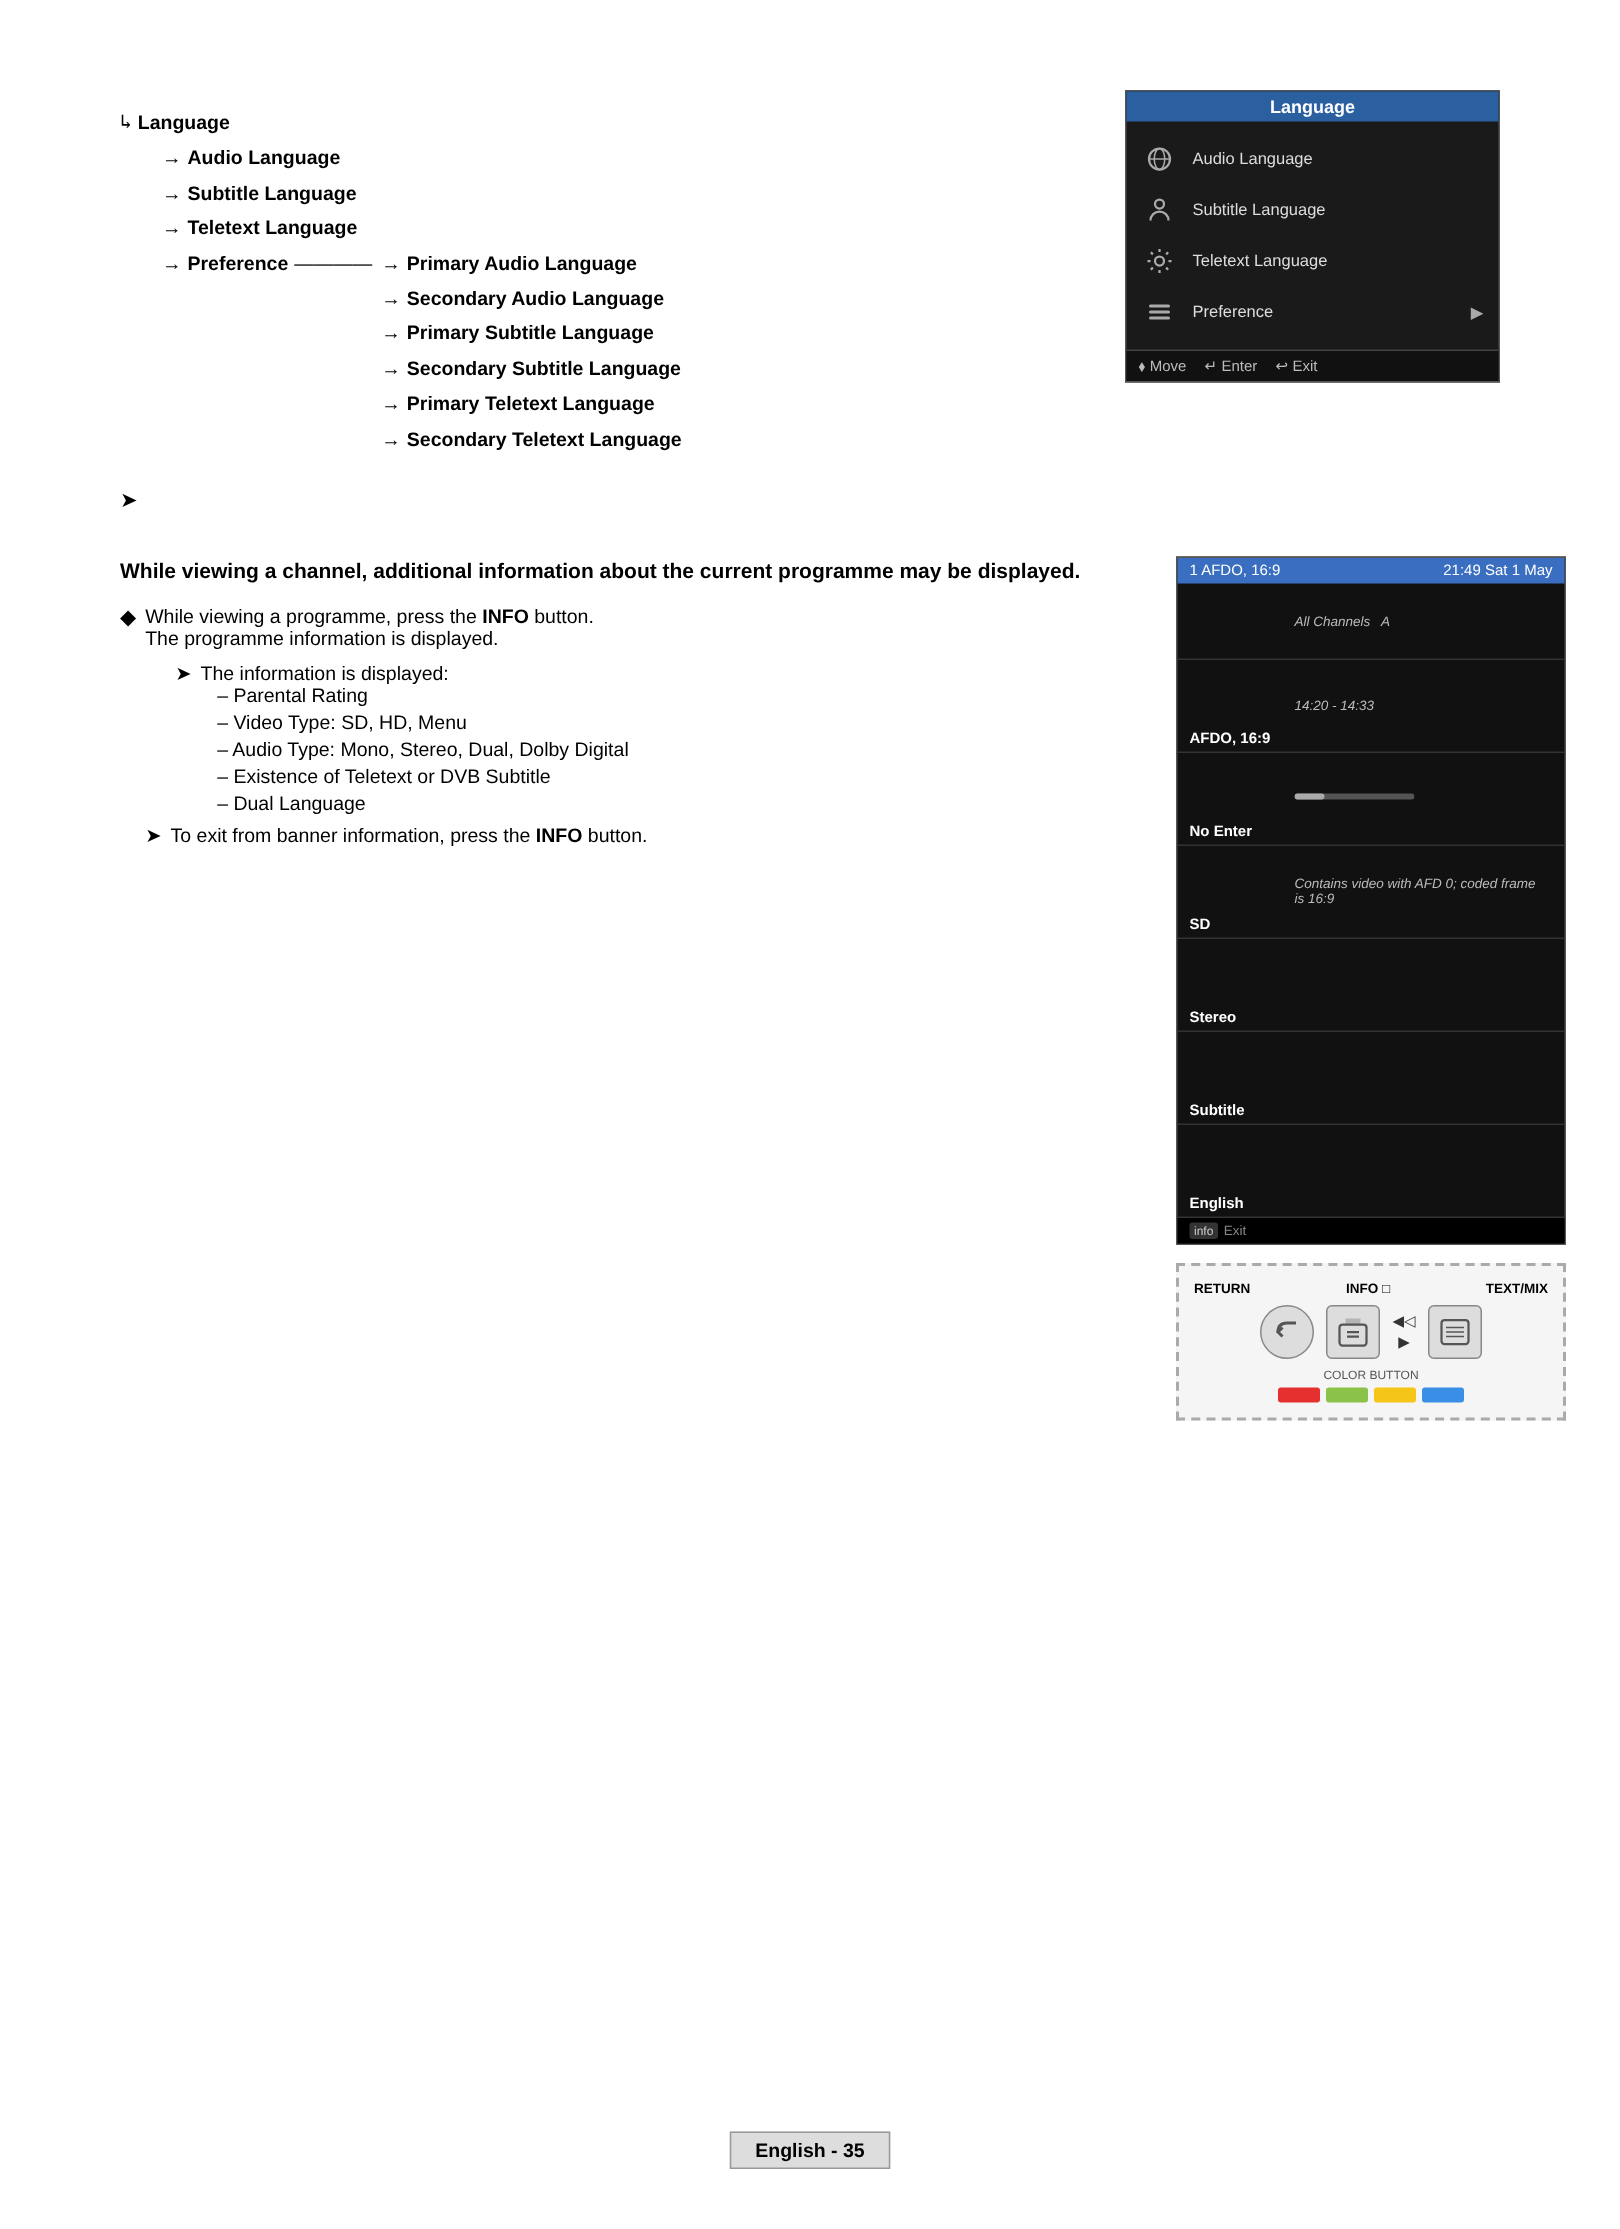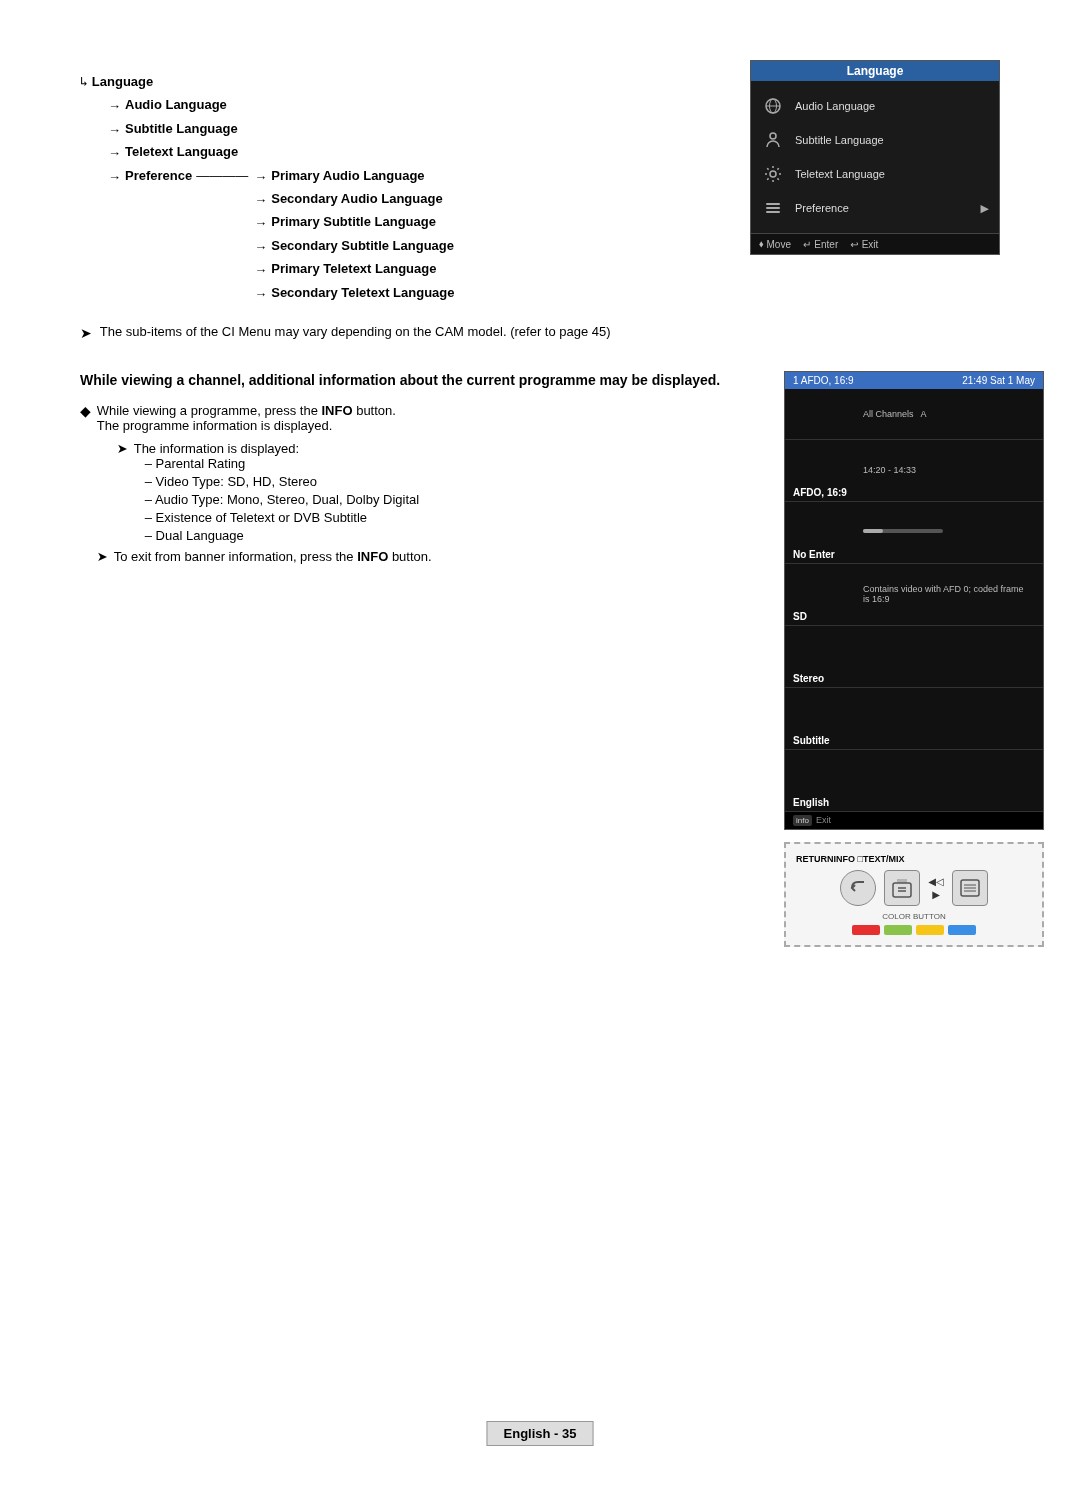--- a/index.html
+++ b/index.html
@@ -218,20 +218,21 @@
       width: 70px;
       color: #fff;
       font-weight: bold;
       flex-shrink: 0;
       margin-top: 44px;
     }
 
     .tv-panel-row .value {
       color: #bbb;
       font-size: 9px;
+      font-style: italic;
     }
 
     .tv-panel-exit {
       background: #000;
       padding: 3px 8px;
       color: #888;
       font-size: 9px;
       display: flex;
       align-items: center;
       gap: 4px;
@@ -251,21 +252,21 @@
       border: 2px dashed #aaa;
       background: #f5f5f5;
       padding: 10px;
       display: flex;
       flex-direction: column;
       align-items: center;
     }
 
     .remote-labels {
       display: flex;
-      justify-content: flex-start;
+      justify-content: space-between;
       width: 100%;
       font-size: 9px;
       font-weight: bold;
       margin-bottom: 6px;
     }
 
     .remote-buttons-row {
       display: flex;
       align-items: center;
       gap: 8px;
@@ -475,21 +476,20 @@
         <div class="panel-footer-item">
           <span>↩</span>
           <span>Exit</span>
         </div>
       </div>
     </div>
   </div>
 
   <div class="note-text">
     <span class="note-arrow">➤</span>
-    <span>The sub-items of the CI Menu may vary depending on the CAM model. (refer to page 45)</span>
   </div>
 
 
   <div class="main-content">
 
     <div class="content-left">
       <div class="bold-intro">
         <span>While viewing a channel, additional information about the current programme may be displayed.</span>
       </div>
 
@@ -501,21 +501,21 @@
           <span>The programme information is displayed.</span>
           <div class="sub-list">
             <div class="note-item">
               <span>➤</span>
               <span>The information is displayed:</span>
             </div>
             <div class="sub-list-item tree-indent-1">
               <span>– Parental Rating</span>
             </div>
             <div class="sub-list-item tree-indent-1">
-              <span>– Video Type: SD, HD, Stereo</span>
+              <span>– Video Type: SD, HD, Menu</span>
             </div>
             <div class="sub-list-item tree-indent-1">
               <span>– Audio Type: Mono, Stereo, Dual, Dolby Digital</span>
             </div>
             <div class="sub-list-item tree-indent-1">
               <span>– Existence of Teletext or DVB Subtitle</span>
             </div>
             <div class="sub-list-item tree-indent-1">
               <span>– Dual Language</span>
             </div>

